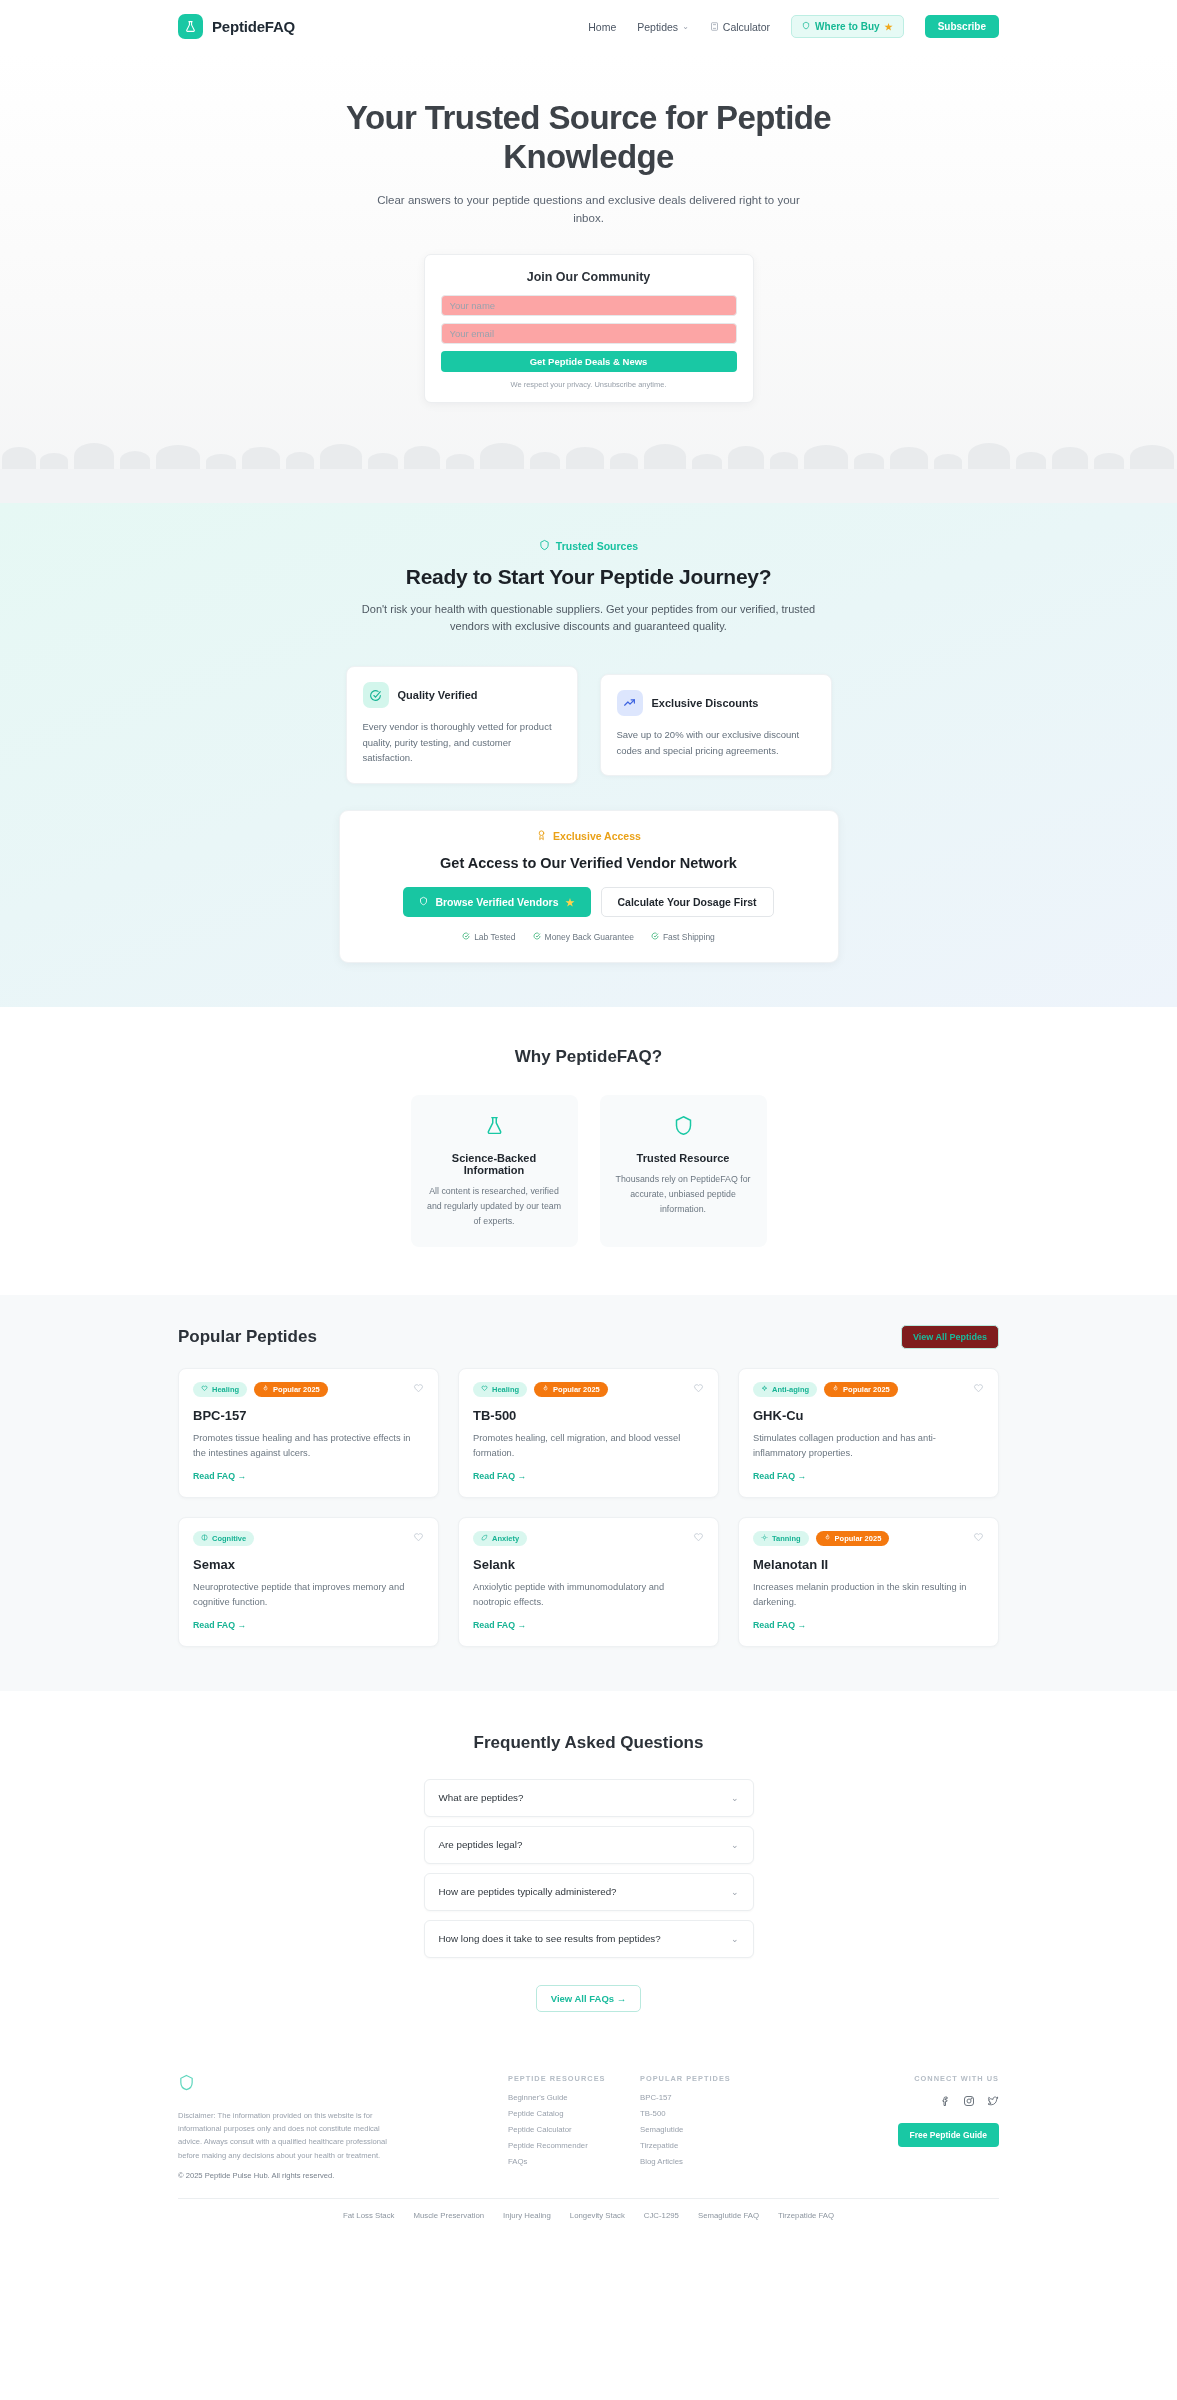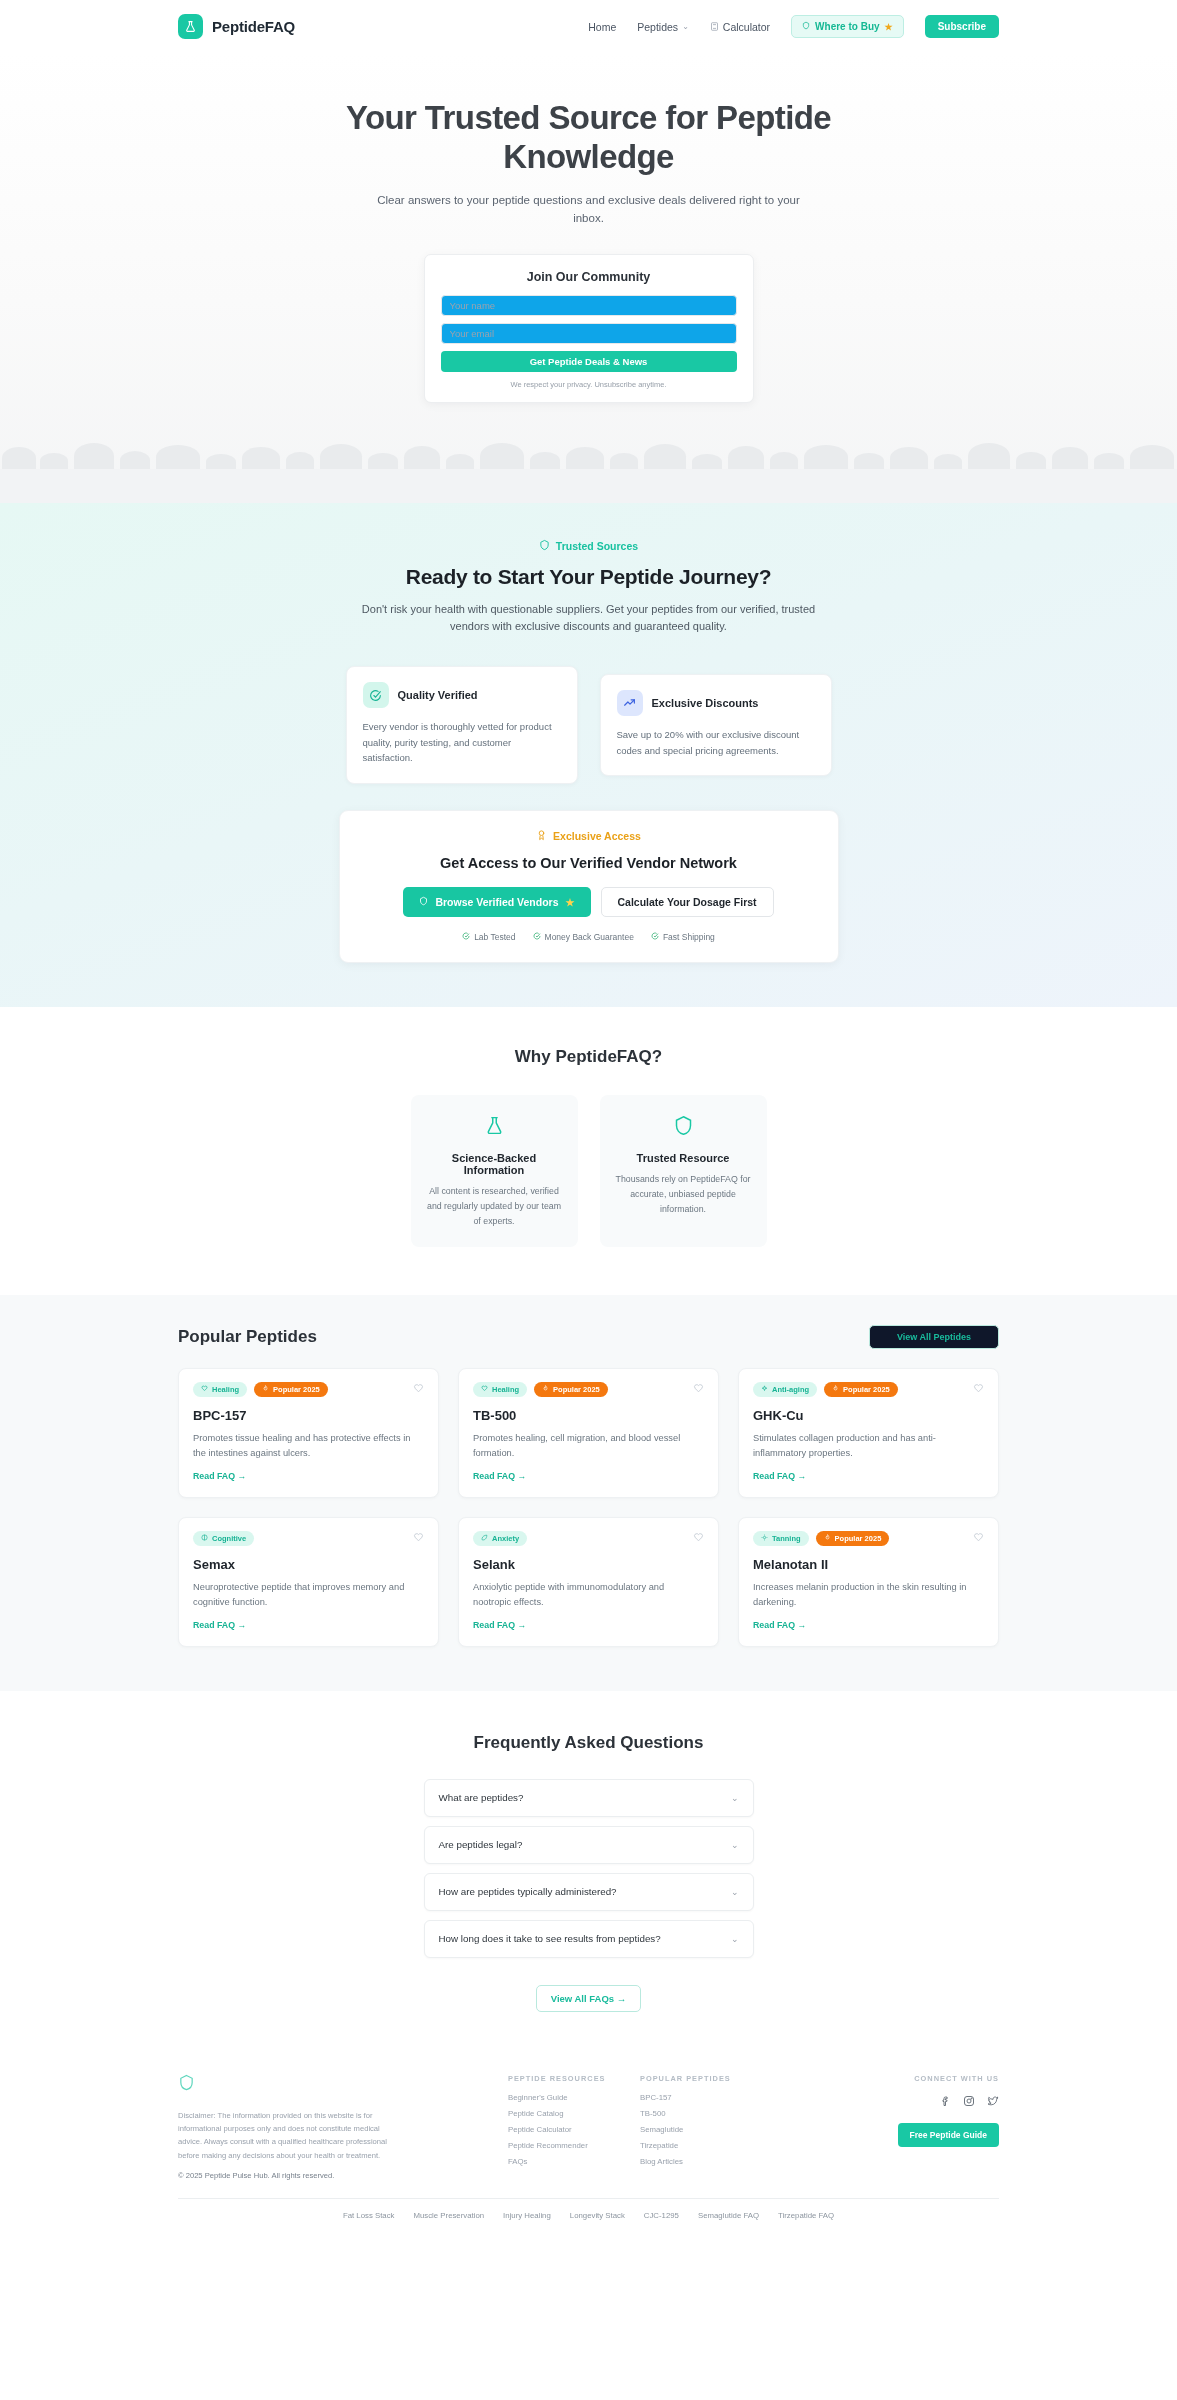--- a/index.html
+++ b/index.html
@@ -82,21 +82,21 @@
     position: relative; z-index: 5;
   }
   .signup-title {
     font-size: 12.5px; font-weight: bold; color: #2c3239; text-align: center;
     margin-bottom: 11px;
   }
   .field {
     width: 100%; height: 21px;
     border: 1px solid #e6e8ea; border-radius: 4px;
     padding: 0 8px; font-size: 9.5px; color: #3b4149;
-    font-family: inherit; background: #0ea5e9;
+    font-family: inherit; background: #fca5a5;
     margin-bottom: 7px; outline: none;
   }
   .field::placeholder { color: #9aa2ad; }
   .btn-primary-wide {
     width: 100%; height: 21px; border: none; border-radius: 4px;
     background: #19c8a4; color: #fff;
     font-size: 9.5px; font-weight: bold; font-family: inherit; cursor: pointer;
   }
   .privacy {
     margin-top: 8px; text-align: center; font-size: 7.5px; color: #98a0aa;
@@ -193,23 +193,23 @@
   .why-icon { margin-bottom: 12px; }
   .why-title { font-size: 11px; font-weight: bold; color: #1f252c; margin-bottom: 8px; }
   .why-text { font-size: 8.8px; line-height: 1.7; color: #6b7680; }
 
   
   .popular { background: #f7f9fa; padding: 30px 0 44px; }
   .wrap { width: 821px; margin: 0 auto; }
   .pop-head { display: flex; align-items: center; margin-bottom: 19px; }
   .pop-head h2 { font-size: 17px; font-weight: bold; color: #2c3239; }
   .btn-viewall {
-    margin-left: auto; background: #0f172a; color: #19bb9c;
+    margin-left: auto; background: #7f1d1d; color: #19bb9c;
     border: 1px solid #b9e9de; border-radius: 5px;
-    font-size: 9px; font-weight: bold; padding: 6px 27px;
+    font-size: 9px; font-weight: bold; padding: 6px 11px;
     font-family: inherit; cursor: pointer;
   }
   .pep-grid { display: flex; flex-wrap: wrap; gap: 19px; }
   .pep-card {
     width: 261px; background: #fff; border: 1px solid #eef1f3;
     border-radius: 8px; padding: 13px 14px 14px; position: relative;
     box-shadow: 0 1px 3px rgba(15,23,42,.03);
   }
   .tags { display: flex; gap: 7px; align-items: center; }
   .tag {

